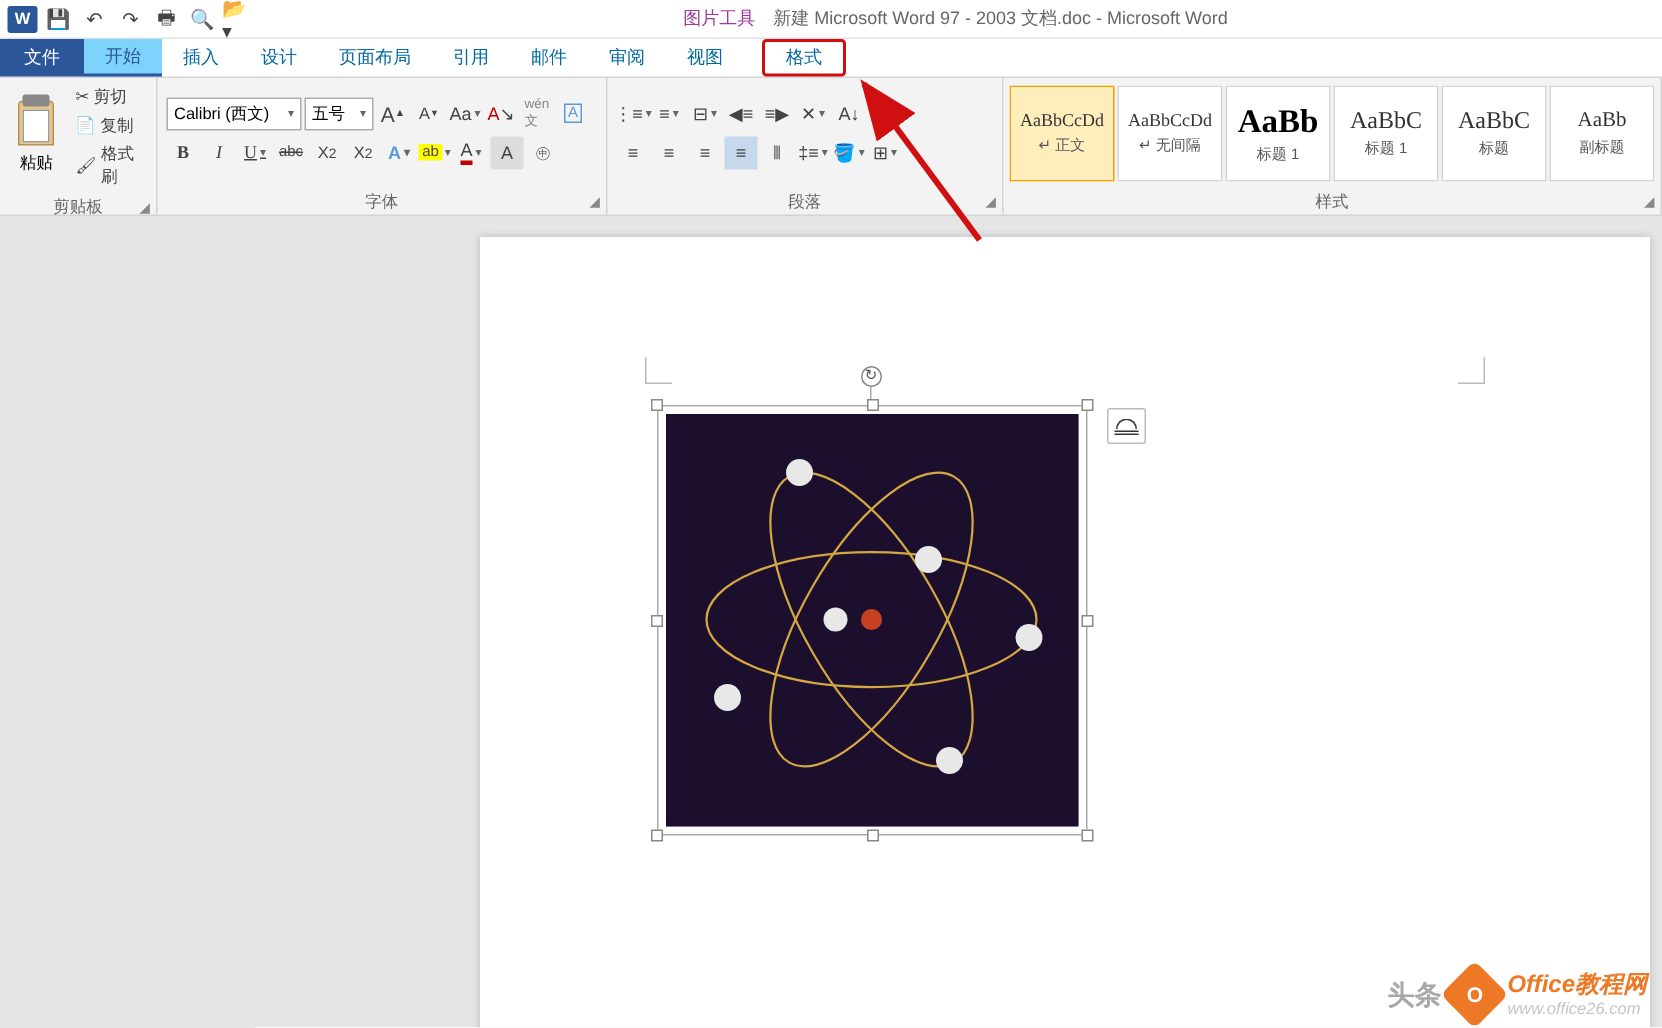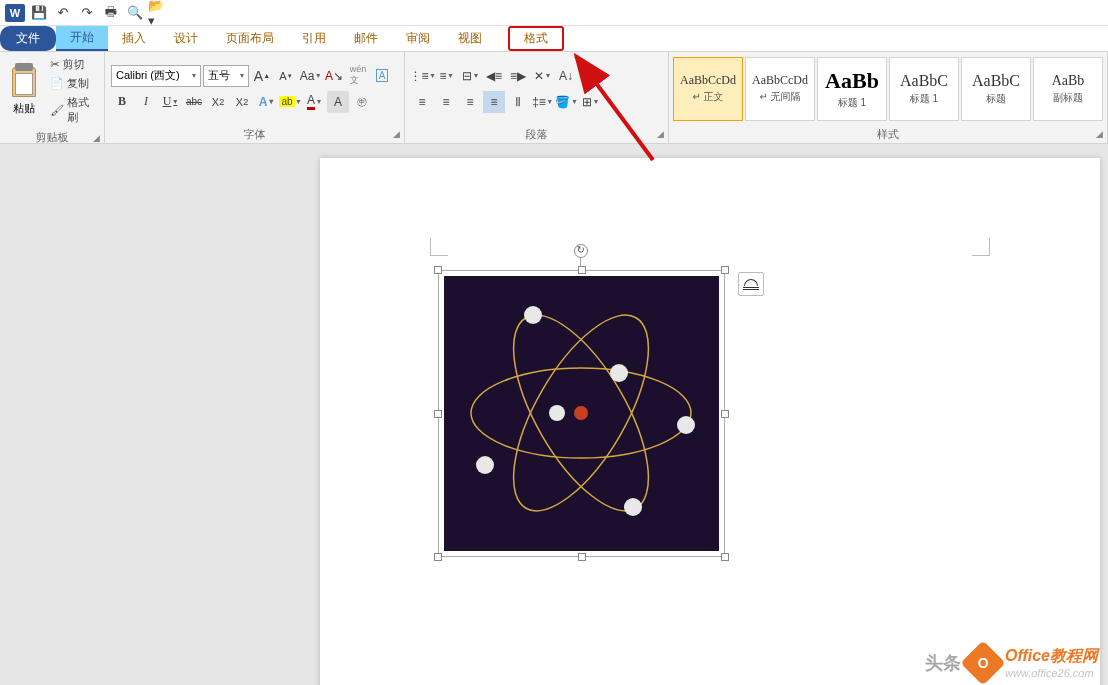--- a/index.html
+++ b/index.html
@@ -7,22 +7,22 @@
     
     .titlebar { height: 26px; background: #fff; display: flex; align-items: center; padding: 0 4px; border-bottom: 1px solid #e0e0e0; }
     .qat { display: flex; align-items: center; gap: 2px; }
     .qat-item { width: 22px; height: 22px; display: flex; align-items: center; justify-content: center; font-size: 13px; color: #444; cursor: pointer; }
     .app-icon { width: 20px; height: 18px; background: #2b579a; color: #fff; font-size: 11px; font-weight: bold; display: flex; align-items: center; justify-content: center; border-radius: 2px; }
     .title-center { flex: 1; text-align: center; display: flex; justify-content: center; align-items: center; gap: 12px; }
     .pic-tools-label { color: #9a3a99; font-size: 12px; }
     .doc-title { color: #666; font-size: 12px; }
     
     .tabs { height: 26px; background: #fff; display: flex; align-items: stretch; border-bottom: 1px solid #d4d4d4; }
-    .tab { padding: 0 14px; display: flex; align-items: center; font-size: 12px; color: #a16207; cursor: pointer; position: relative; }
-    .tab.file { background: #2b579a; color: #fff; padding: 0 16px; border-radius: 10px; }
+    .tab { padding: 0 14px; display: flex; align-items: center; font-size: 12px; color: #0369a1; cursor: pointer; position: relative; }
+    .tab.file { background: #2b579a; color: #fff; padding: 0 16px; }
     .tab.active { background: #7dd3fc; color: #2b579a; border-bottom: 2px solid #2b579a; }
     .tab.format { border: 2px solid #d01010; border-radius: 3px; margin-left: 12px; }
     
     .ribbon { height: 92px; background: #f3f3f3; display: flex; border-bottom: 1px solid #d4d4d4; }
     .group { border-right: 1px solid #d4d4d4; display: flex; flex-direction: column; }
     .group-content { flex: 1; display: flex; align-items: center; padding: 4px; }
     .group-label { height: 18px; text-align: center; font-size: 11px; color: #666; display: flex; align-items: center; justify-content: center; position: relative; }
     .group-label .launcher { position: absolute; right: 4px; font-size: 9px; color: #888; cursor: pointer; }
     
     .clipboard { width: 105px; }
@@ -102,20 +102,24 @@
   <div class="qat">
     <div class="qat-item">
         <div class="app-icon">W</div>
       </div>
     <div class="qat-item">💾</div>
     <div class="qat-item">↶</div>
     <div class="qat-item">↷</div>
     <div class="qat-item">🖶</div>
     <div class="qat-item">🔍</div>
     <div class="qat-item">📂▾</div>
+  </div>
+  <div class="title-center">
+    <span class="pic-tools-label">图片工具</span>
+    <span class="doc-title">新建 Microsoft Word 97 - 2003 文档.doc - Microsoft Word</span>
   </div>
 </div>
 
 <div class="tabs">
   <div class="tab file">文件</div>
   <div class="tab active">开始</div>
   <div class="tab">插入</div>
   <div class="tab">设计</div>
   <div class="tab">页面布局</div>
   <div class="tab">引用</div>

